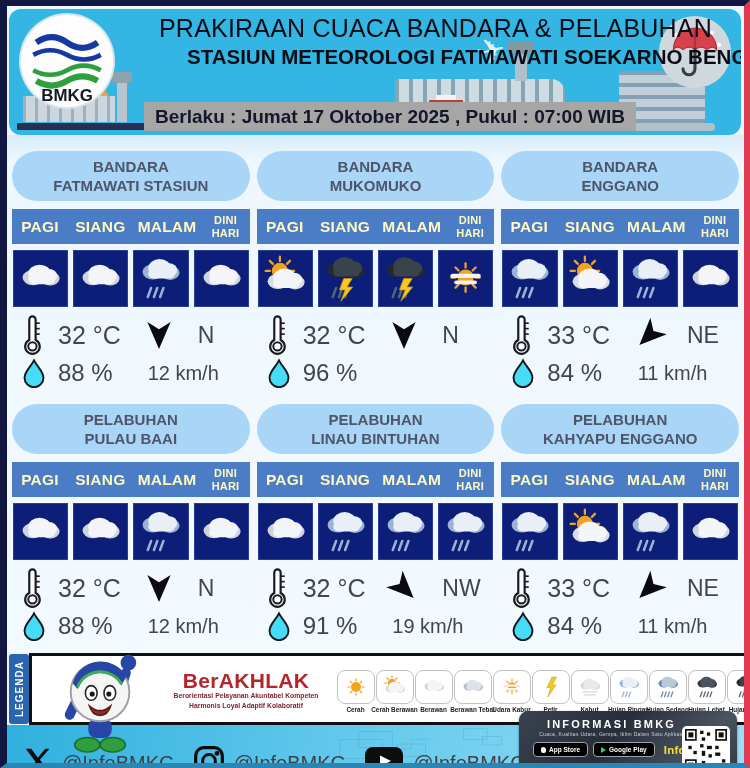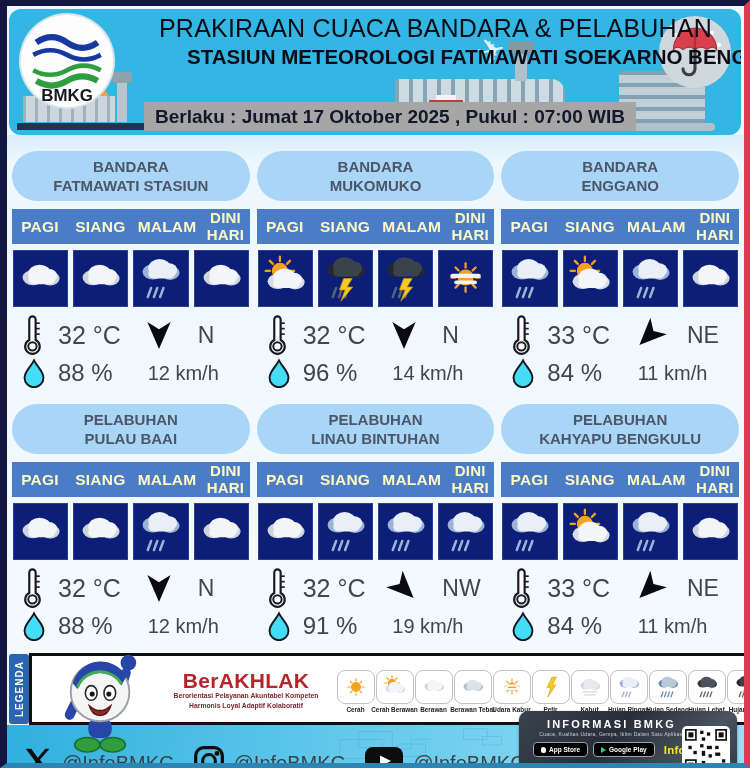--- a/index.html
+++ b/index.html
@@ -44,21 +44,21 @@
   
   .grid{flex:none;height:518px;box-sizing:border-box;display:grid;grid-template-columns:repeat(3,1fr);
     grid-template-rows:1fr 1fr;gap:12px 7px;padding:16px 5px 8px 5px;
     background:linear-gradient(#d7edfb 0,#eef7fe 26px,#f3fafe 100%);}
   .card{display:flex;flex-direction:column;}
   .pill{background:#a9d6f7;border-radius:26px;min-height:44px;display:flex;flex-direction:column;justify-content:center;
     text-align:center;color:#4d5668;font-weight:800;font-size:15px;line-height:1.3;padding:3px 4px;}
   .day-bar{margin-top:8px;background:#4b7dc6;display:grid;grid-template-columns:1.02fr 1.18fr 1.25fr .88fr;
     align-items:center;color:#fef9c3;font-weight:800;height:35px;}
   .day{text-align:center;font-size:15.5px;letter-spacing:.2px;}
-  .day:last-child{font-size:15px;line-height:1.1;white-space:pre-line;}
+  .day:last-child{font-size:11px;line-height:1.1;white-space:pre-line;}
   .tiles{display:flex;gap:5px;margin-top:6px;padding:0 1px;}
   .tile{flex:1;height:57px;background:#0c1e77;border:1px solid #2c3d96;box-sizing:border-box;}
   .tile svg{width:100%;height:100%;}
   .stats{margin-top:7px;display:grid;grid-template-columns:30px auto 1fr 48px;grid-template-rows:42px 34px;
     align-items:center;color:#41464e;padding:0 4px 0 10px;}
   .thermo{grid-column:1;grid-row:1;height:42px;display:flex;align-items:center;}
   .temp{grid-column:2;grid-row:1;font-size:25px;padding-left:6px;white-space:nowrap;}
   .arrow-wrap{grid-column:3;grid-row:1;display:flex;justify-content:center;}
   .arrow{width:30px;height:33px;}
   .dir{grid-column:4;grid-row:1;font-size:23px;text-align:left;}
@@ -334,21 +334,20 @@
               <polygon points="2,3 14,31 26,3 14,10.5" fill="#0b0b0f"></polygon>
             </svg>
           </div>
       <div class="dir">N</div>
       <div class="drop">
         <svg viewBox="0 0 30 38" width="24" height="30">
           <path d="M15 3 C19 11 27 17 27 25 a12 12 0 0 1 -24 0 C3 17 11 11 15 3 Z" fill="#45dcf5" stroke="#11151d" stroke-width="2.4"></path>
         </svg>
       </div>
       <div class="hum">96 %</div>
-      <div class="spd">14 km/h</div>
     </div>
   </div>
 
   <div class="card">
     <div class="pill">
       <div class="pl1">BANDARA</div>
       <div class="pl2">ENGGANO</div>
     </div>
     <div class="day-bar">
           <span class="day">PAGI</span>
@@ -599,21 +598,21 @@
         </svg>
       </div>
       <div class="hum">91 %</div>
       <div class="spd">19 km/h</div>
     </div>
   </div>
 
   <div class="card">
     <div class="pill">
       <div class="pl1">PELABUHAN</div>
-      <div class="pl2">KAHYAPU BENGKULU</div>
+      <div class="pl2">KAHYAPU ENGGANO</div>
     </div>
     <div class="day-bar">
           <span class="day">PAGI</span>
           <span class="day">SIANG</span>
           <span class="day">MALAM</span>
           <span class="day">DINI
 HARI</span>
         </div>
     <div class="tiles">
           <div class="tile"><svg viewBox="0 0 56 56">

